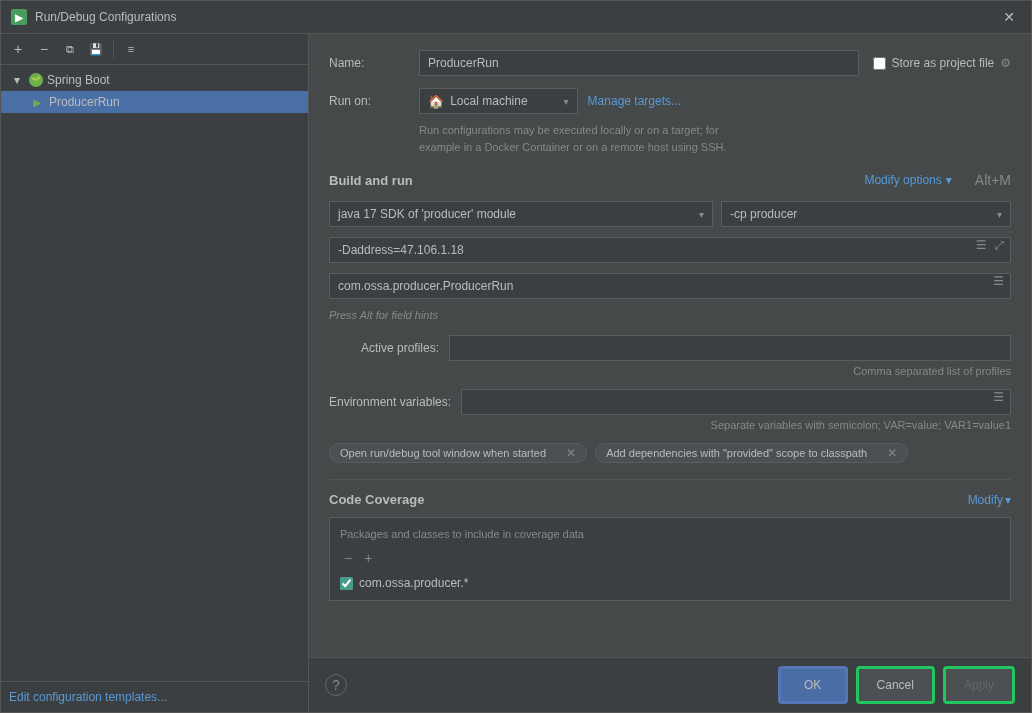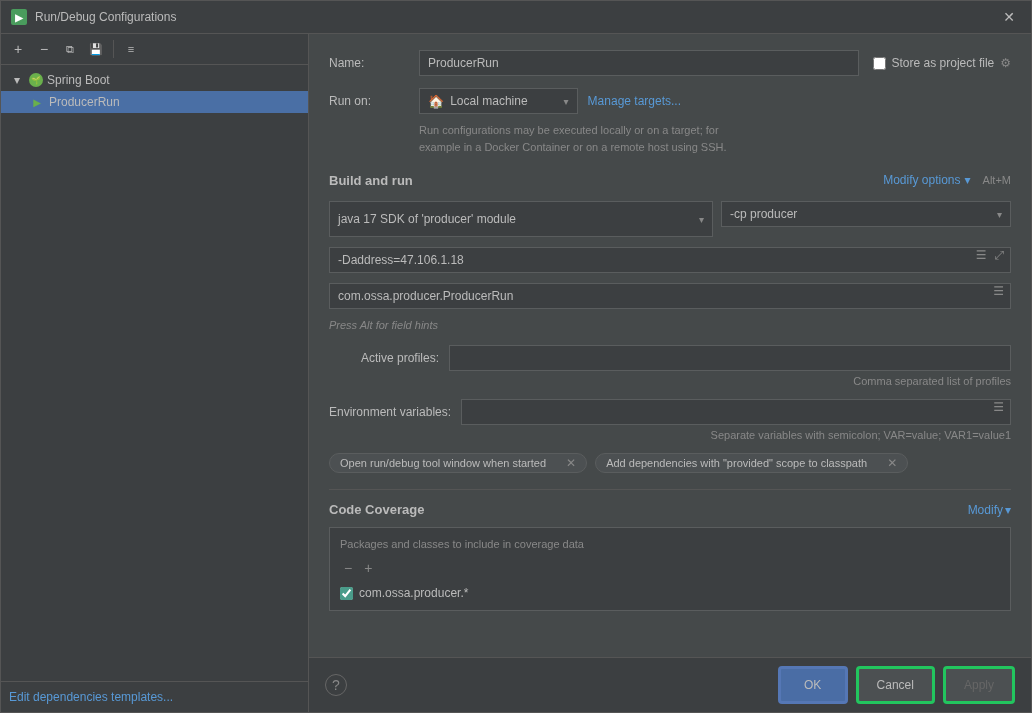--- a/index.html
+++ b/index.html
@@ -207,35 +207,35 @@
       gap: 4px;
       color: #5899d6;
       cursor: pointer;
       font-size: 12px;
       background: transparent;
       border: none;
       padding: 2px 4px;
     }
     .shortcut-text {
       color: #888;
-      font-size: 11px;
+      font-size: 14px;
       margin-left: 4px;
     }
     .sdk-row {
       display: flex;
       gap: 8px;
       margin-bottom: 10px;
     }
     .sdk-select {
       background: #3c3f41;
       border: 1px solid #5a5d5e;
       color: #bbbbbb;
       padding: 4px 8px;
       font-size: 12px;
-      height: 36px;
+      height: 26px;
       cursor: pointer;
       outline: none;
       flex: 1;
       display: flex;
       align-items: center;
       justify-content: space-between;
     }
     .cp-select {
       background: #3c3f41;
       border: 1px solid #5a5d5e;
@@ -498,21 +498,21 @@
           <span class="spring-icon">🌱</span>
           <span class="tree-item-label">Spring Boot</span>
         </div>
         <div class="tree-item tree-child selected">
           <span class="tree-item-icon" style="color:#6ab04c; font-size:10px">▶</span>
           <span class="tree-item-label">ProducerRun</span>
         </div>
       </div>
 
       <div class="left-footer">
-        <a class="link-text">Edit dependencies templates...</a>
+        <a class="link-text">Edit configuration templates...</a>
       </div>
     </div>
 
     <div class="right-panel">
       <div class="right-content">
 
         <div class="name-row">
           <label class="form-label">Name:</label>
           <input class="name-input-wide" type="text" value="ProducerRun" style="">
           <div class="store-checkbox-area">
@@ -532,21 +532,21 @@
           <a class="manage-link">Manage targets...</a>
         </div>
 
         <div class="desc-text">
           <span>Run configurations may be executed locally or on a target; for</span><br>
           <span>example in a Docker Container or on a remote host using SSH.</span>
         </div>
 
         <div class="section-header">
           <span class="section-title">Build and run</span>
-          <div style="display:flex; align-items:center; gap:4px">
+          <div style="display:flex; align-items:center; gap:15px">
             <button class="modify-options-btn">
               <span>Modify options</span>
               <span>▾</span>
             </button>
             <span class="shortcut-text">Alt+M</span>
           </div>
         </div>
 
         <div class="sdk-row">
           <div class="sdk-select" style="flex:1">

